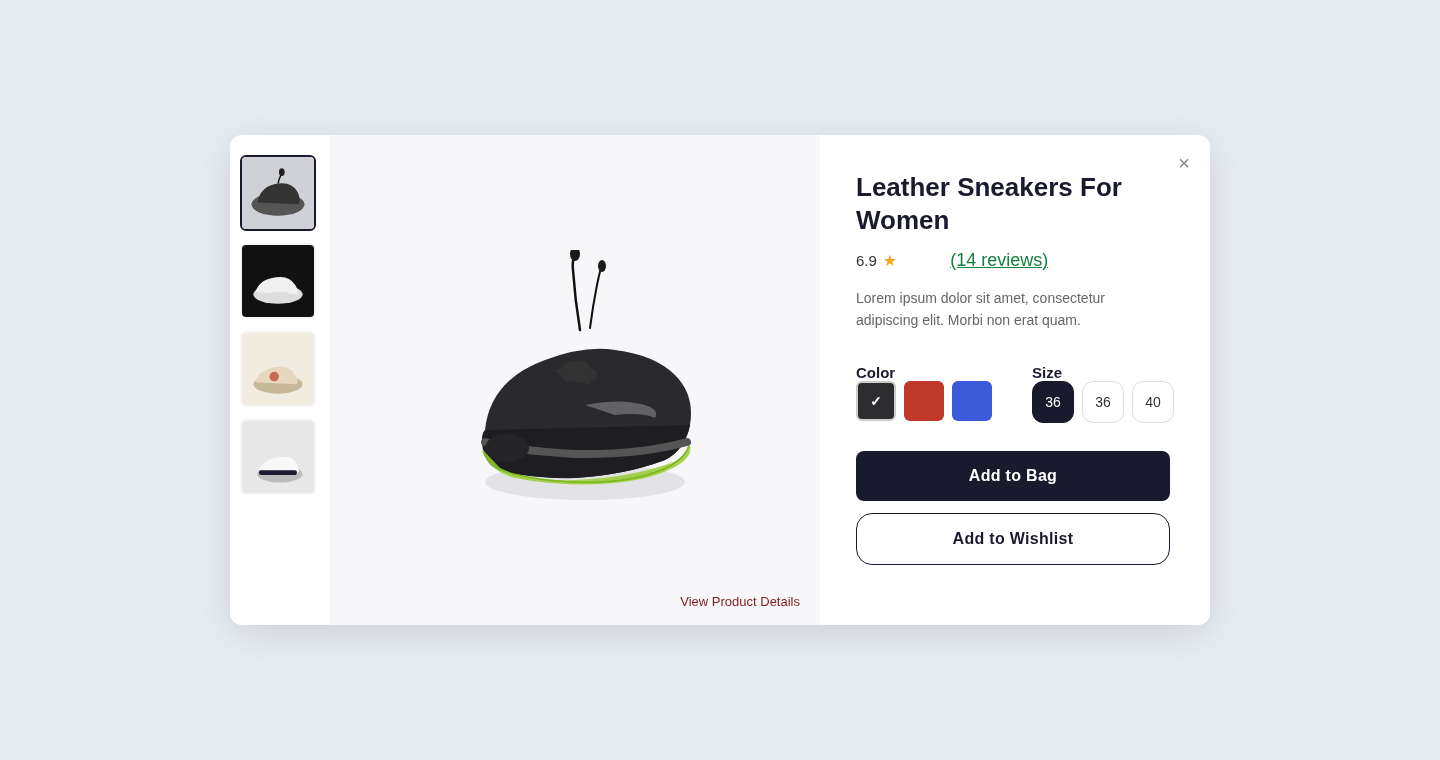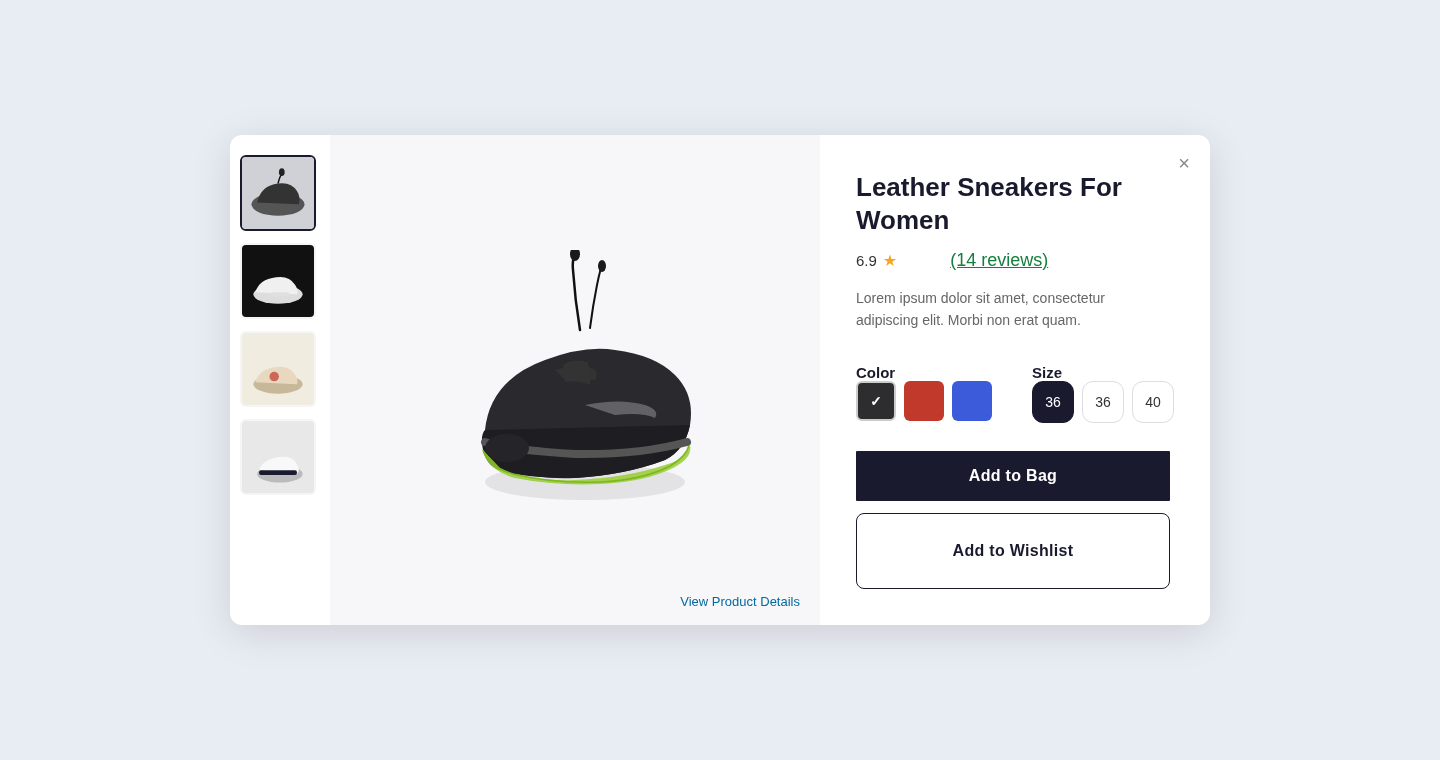--- a/index.html
+++ b/index.html
@@ -76,21 +76,21 @@
       align-items: center;
       justify-content: center;
       overflow: hidden;
     }
 
     .main-image-area .view-details {
       position: absolute;
       bottom: 16px;
       right: 20px;
       font-size: 13px;
-      color: #0369a1;
+      color: #7f1d1d;
       cursor: pointer;
     }
 
     
     .shoe-illustration {
       width: 300px;
       height: 260px;
     }
 
     
@@ -211,35 +211,35 @@
       color: #fff;
       border-color: #1a1a2e;
     }
 
     .btn-add-bag {
       width: 100%;
       padding: 16px;
       background: #1a1a2e;
       color: #fff;
       border: none;
-      border-radius: 1px;
+      border-radius: 8px;
       font-size: 16px;
       font-weight: 600;
       cursor: pointer;
       margin-bottom: 12px;
       letter-spacing: 0.3px;
     }
 
     .btn-wishlist {
       width: 100%;
-      padding: 28px;
+      padding: 16px;
       background: #fff;
       color: #1a1a2e;
       border: 1.5px solid #1a1a2e;
-      border-radius: 8px;
+      border-radius: 16px;
       font-size: 16px;
       font-weight: 600;
       cursor: pointer;
       letter-spacing: 0.3px;
     }
   </style>
 </head>
 <body>
 
 <div class="modal">

